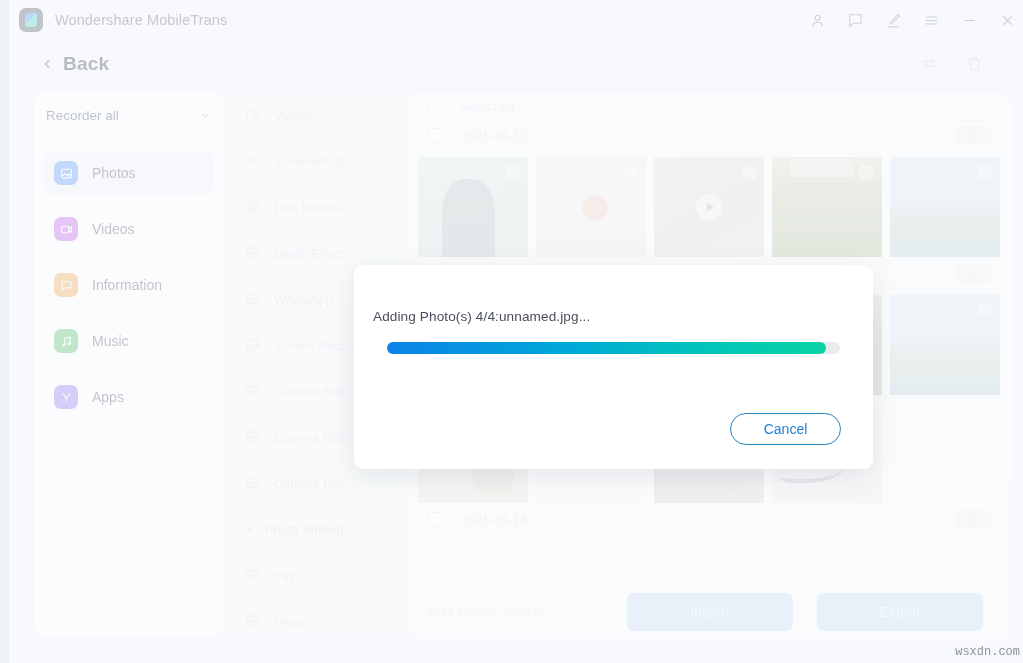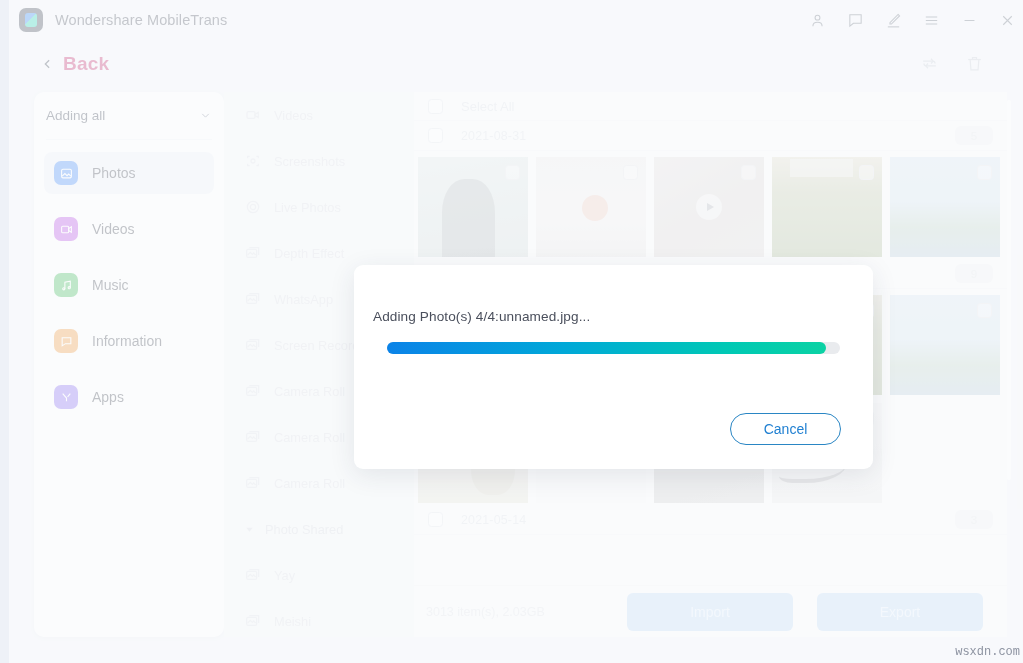--- a/index.html
+++ b/index.html
@@ -54,21 +54,21 @@
     width: 1023px; height: 47px;
     display: flex; align-items: center;
     background: #f2f4f9;
   }
   .back-btn {
     display: flex; align-items: center; gap: 9px;
     margin-left: 32px; cursor: pointer;
   }
   .back-chevron { color: #2b3446; display: flex; }
   .back-label {
-    font-size: 19px; font-weight: bold; color: #be185d; letter-spacing: .2px;
+    font-size: 19px; font-weight: bold; color: #0f172a; letter-spacing: .2px;
   }
   .sub-right {
     margin-left: auto; display: flex; align-items: center;
     gap: 26px; padding-right: 48px;
   }
   .sub-icon { color: #c4c9d4; cursor: pointer; display: flex; }
 
   
   .sidebar {
     position: absolute; left: 25px; top: 92px;
@@ -327,21 +327,21 @@
             <path d="M4 7h16"></path>
             <path d="M6.5 7l1 13h9l1-13"></path>
             <path d="M9.5 7V4.5h5V7"></path>
           </svg>
       </span>
     </div>
   </div>
 
   <div class="sidebar">
     <div class="lang-select">
-      <span class="lang-label">Adding all</span>
+      <span class="lang-label">Recorder all</span>
       <span class="lang-caret">
         <svg width="13" height="13" viewBox="0 0 24 24" fill="none" stroke="currentColor" stroke-width="1.8">
             <path d="M6 9l6 6 6-6"></path>
           </svg>
       </span>
     </div>
     <div class="nav-list" id="nav-list">
         <div class="nav-item active">
           <span class="nav-ico" style="background:#2f7df6">
             <svg width="13" height="13" viewBox="0 0 24 24" fill="none" stroke="#fff" stroke-width="2">
@@ -354,38 +354,38 @@
         <div class="nav-item">
           <span class="nav-ico" style="background:#b13ae0">
             <svg width="13" height="13" viewBox="0 0 24 24" fill="none" stroke="#fff" stroke-width="2">
               <rect x="3" y="6" width="13" height="12" rx="2"></rect>
               <path d="M16 10l5-3v10l-5-3z"></path>
             </svg>
           </span>
           <span class="nav-text">Videos</span>
         </div>
         <div class="nav-item">
+          <span class="nav-ico" style="background:#f0902b">
+            <svg width="13" height="13" viewBox="0 0 24 24" fill="none" stroke="#fff" stroke-width="2">
+              <path d="M4 5h16v11H10l-6 4z"></path>
+            </svg>
+          </span>
+          <span class="nav-text">Information</span>
+        </div>
+        <div class="nav-item">
           <span class="nav-ico" style="background:#2db34a">
             <svg width="13" height="13" viewBox="0 0 24 24" fill="none" stroke="#fff" stroke-width="2">
               <path d="M9 18V6l10-2v12"></path>
               <circle cx="7" cy="18" r="2"></circle>
               <circle cx="17" cy="16" r="2"></circle>
             </svg>
           </span>
           <span class="nav-text">Music</span>
         </div>
         <div class="nav-item">
-          <span class="nav-ico" style="background:#f0902b">
-            <svg width="13" height="13" viewBox="0 0 24 24" fill="none" stroke="#fff" stroke-width="2">
-              <path d="M4 5h16v11H10l-6 4z"></path>
-            </svg>
-          </span>
-          <span class="nav-text">Information</span>
-        </div>
-        <div class="nav-item">
           <span class="nav-ico" style="background:#7b5cf0">
             <svg width="13" height="13" viewBox="0 0 24 24" fill="none" stroke="#fff" stroke-width="2">
               <path d="M5 5l7 8v6M19 5l-5 6"></path>
             </svg>
           </span>
           <span class="nav-text">Apps</span>
         </div>
       </div>
   </div>
 

